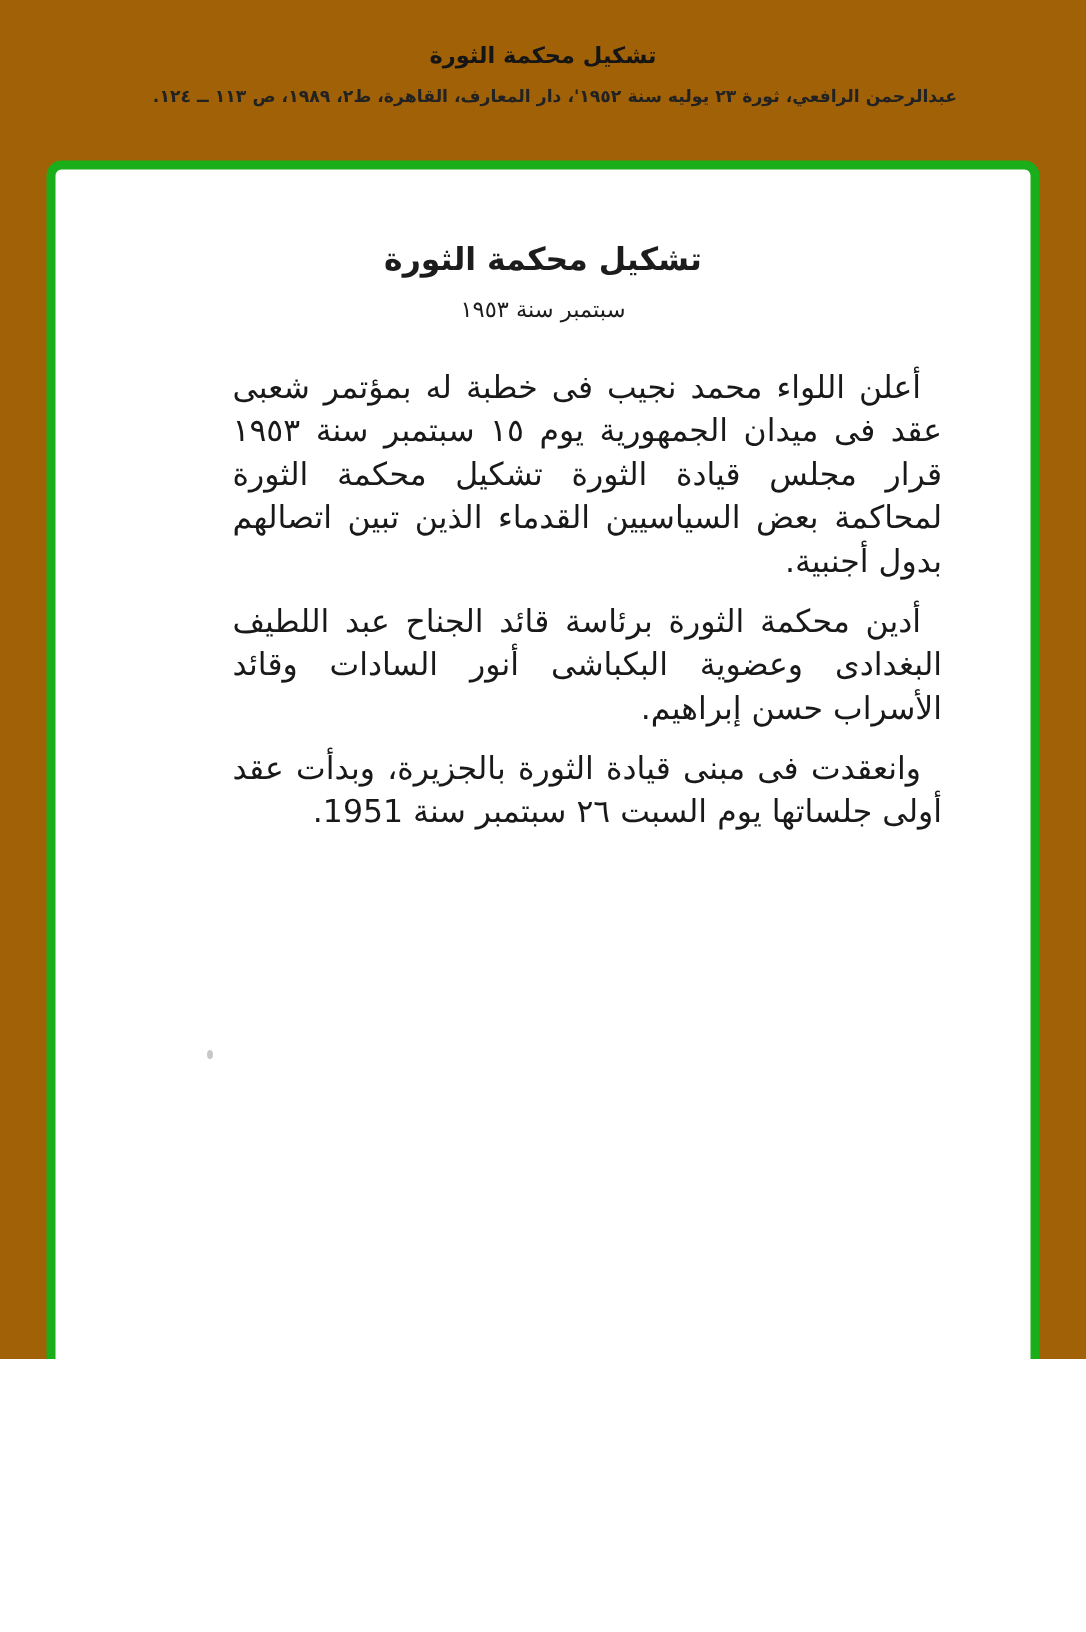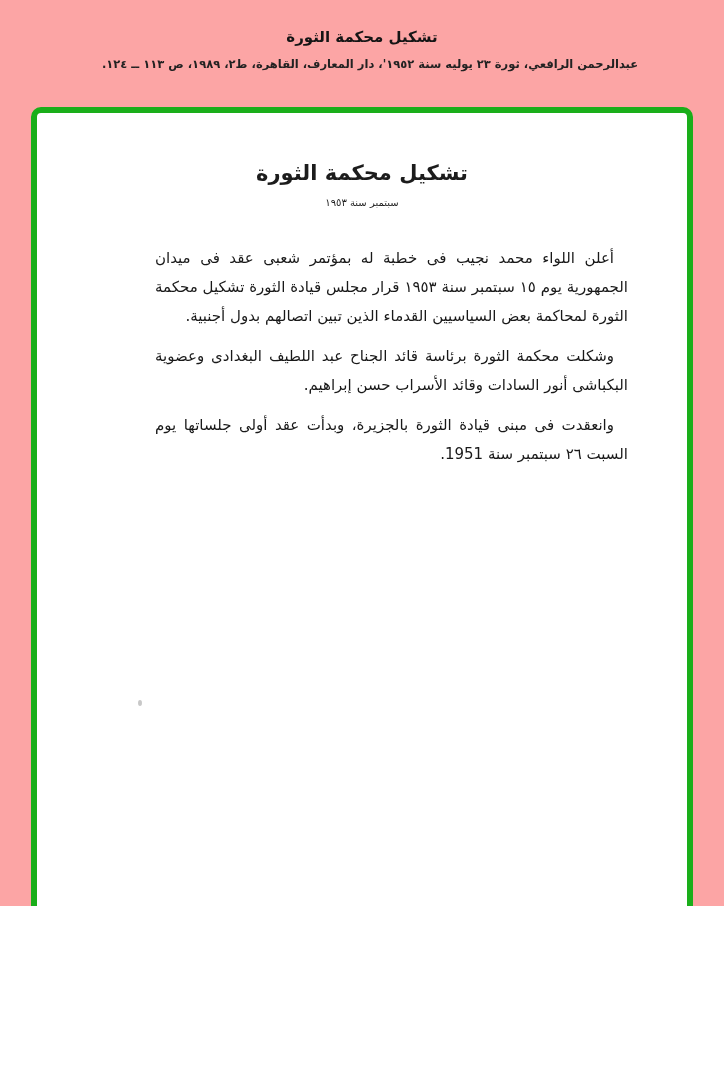--- a/index.html
+++ b/index.html
@@ -4,21 +4,21 @@
 <style>
   html, body {
     margin: 0;
     padding: 0;
     background: #ffffff;
   }
   .page {
     position: relative;
     width: 724px;
     height: 906px;
-    background: #fca5a5;
+    background: #a16207;
     font-family: "DejaVu Sans", sans-serif;
     color: #151515;
     overflow: hidden;
   }
   .header-title {
     position: absolute;
     top: 28px;
     left: 0;
     right: 0;
     text-align: center;
@@ -61,31 +61,31 @@
     font-weight: bold;
     color: #1c1c1c;
   }
   .doc-subtitle {
     position: absolute;
     top: 84px;
     left: 0;
     right: 0;
     text-align: center;
     direction: rtl;
-    font-size: 10px;
+    font-size: 15px;
     color: #1c1c1c;
   }
   .doc-body {
     position: absolute;
     top: 131px;
     left: 118px;
     width: 473px;
     direction: rtl;
     text-align: justify;
-    font-size: 15px;
+    font-size: 21px;
     line-height: 29px;
     color: #191919;
   }
   .doc-body p {
     margin: 0 0 11px 0;
     text-indent: 14px;
   }
   .scan-artifact {
     position: absolute;
     left: 101px;
@@ -118,21 +118,21 @@
   <div class="citation">عبدالرحمن الرافعي، ثورة ٢٣ يوليه سنة ١٩٥٢'، دار المعارف، القاهرة، ط٢، ١٩٨٩، ص ١١٣ ــ ١٢٤.</div>
 
   <div class="frame" style="border-color: rgb(26, 174, 26);">
 
     <div class="doc-title">تشكيل محكمة الثورة</div>
 
     <div class="doc-subtitle">سبتمبر سنة ١٩٥٣</div>
 
     <div class="doc-body">
       <p>أعلن اللواء محمد نجيب فى خطبة له بمؤتمر شعبى عقد فى ميدان الجمهورية يوم ١٥ سبتمبر سنة ١٩٥٣ قرار مجلس قيادة الثورة تشكيل محكمة الثورة لمحاكمة بعض السياسيين القدماء الذين تبين اتصالهم بدول أجنبية.</p>
-      <p>وشكلت محكمة الثورة برئاسة قائد الجناح عبد اللطيف البغدادى وعضوية البكباشى أنور السادات وقائد الأسراب حسن إبراهيم.</p>
+      <p>أدين محكمة الثورة برئاسة قائد الجناح عبد اللطيف البغدادى وعضوية البكباشى أنور السادات وقائد الأسراب حسن إبراهيم.</p>
       <p>وانعقدت فى مبنى قيادة الثورة بالجزيرة، وبدأت عقد أولى جلساتها يوم السبت ٢٦ سبتمبر سنة 1951.</p>
     </div>
 
     <div class="scan-artifact"></div>
 
   </div>
 
   <div class="page-number">١</div>
 
 </div>

